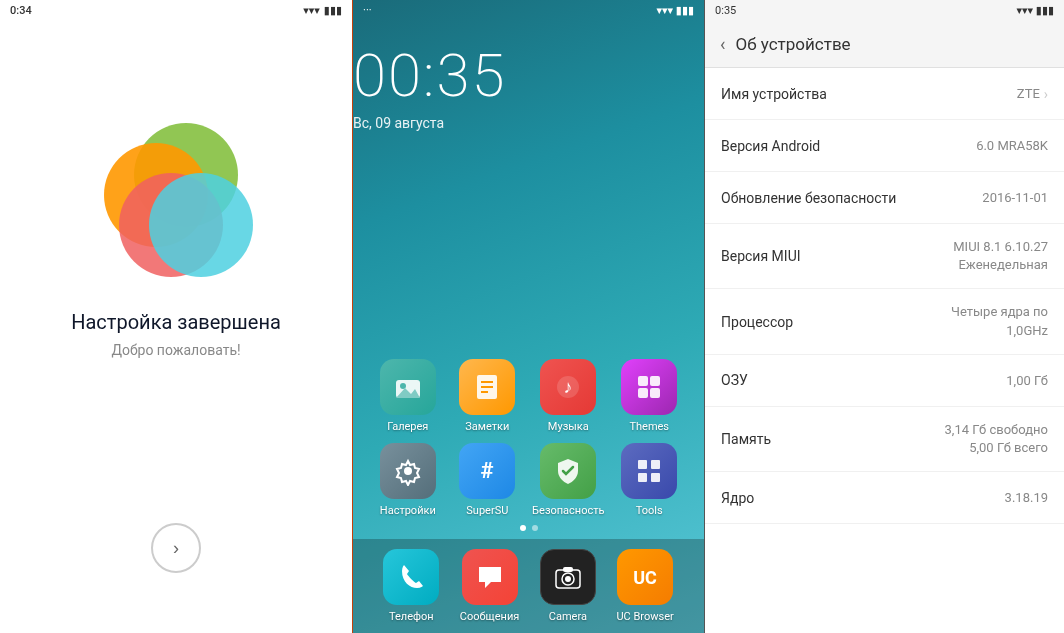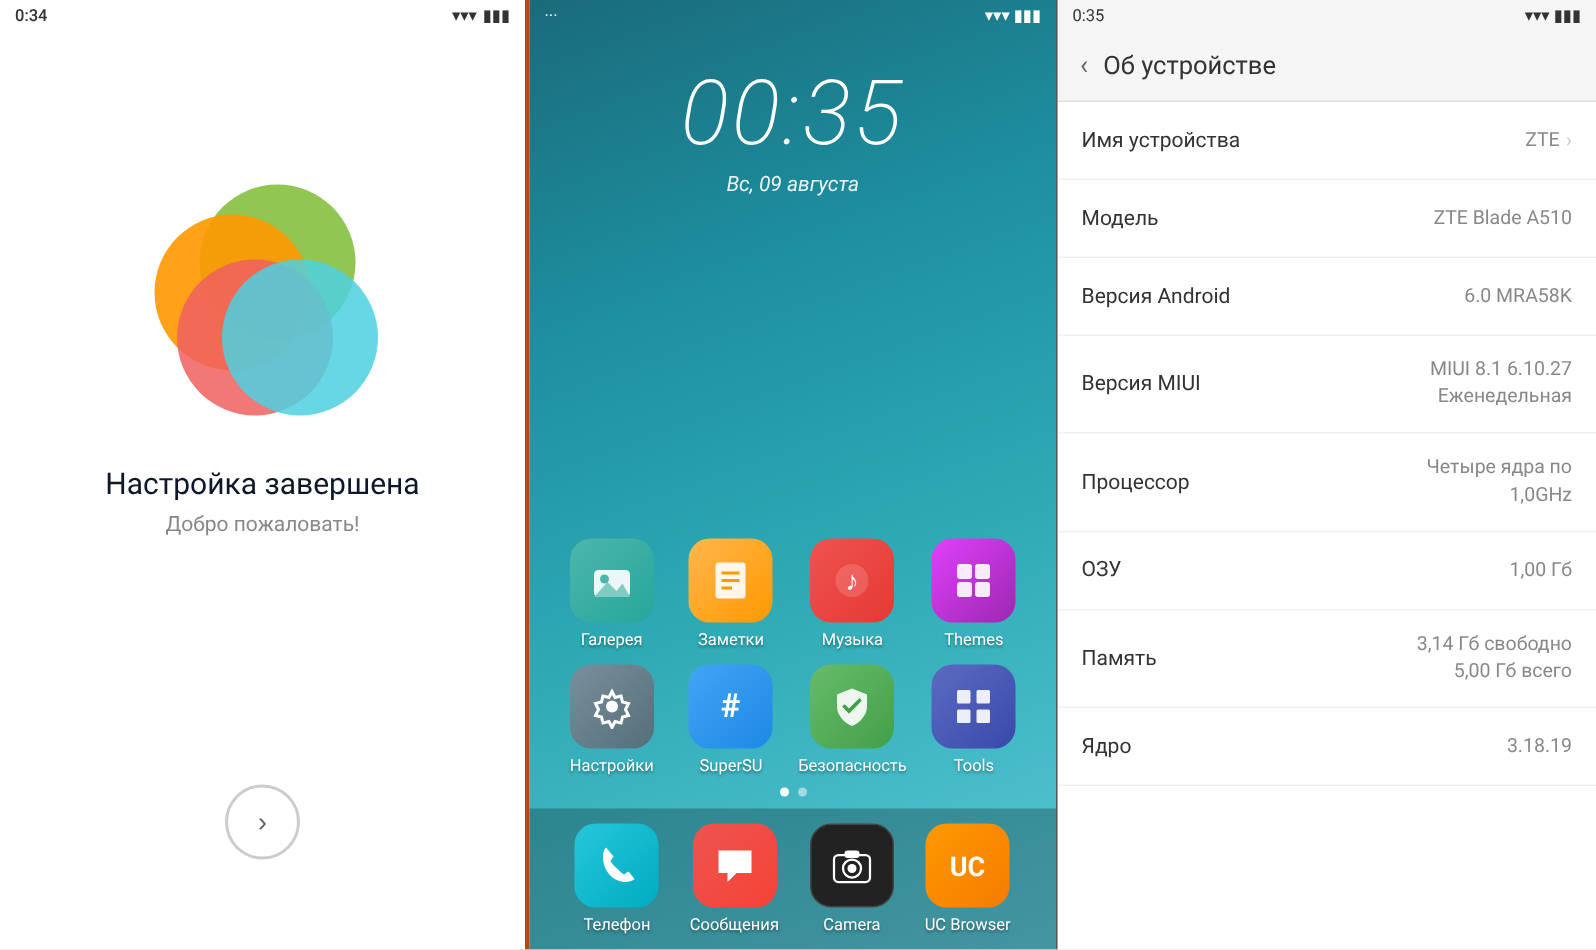--- a/index.html
+++ b/index.html
@@ -15,21 +15,21 @@
 
     
     .screen1 {
       width: 355px;
       height: 633px;
       background: #ffffff;
       display: flex;
       flex-direction: column;
       align-items: center;
       position: relative;
-      border-right: 3px solid #c2410c;
+      border-right: 1px solid #c2410c;
     }
     .screen1 .status-bar {
       width: 100%;
       height: 20px;
       display: flex;
       align-items: center;
       justify-content: space-between;
       padding: 0 10px;
       font-size: 11px;
       color: #333;
@@ -83,24 +83,22 @@
       width: 100%;
       height: 20px;
       display: flex;
       align-items: center;
       justify-content: space-between;
       padding: 0 10px;
       font-size: 11px;
       color: #fff;
     }
     .screen2 .time-display {
-      text-align: center;
       margin-top: 20px;
       color: #fff;
-      font-style: italic;
     }
     .screen2 .time-display .big-time {
       font-size: 60px;
       font-weight: 200;
       letter-spacing: 2px;
     }
     .screen2 .time-display .date {
       font-size: 14px;
       opacity: 0.9;
       margin-top: 4px;
@@ -426,30 +424,30 @@
 
   <div class="settings-list">
 
     <div class="settings-item">
       <span class="settings-label">Имя устройства</span>
       <span class="settings-value with-arrow">
         ZTE <span class="chevron">›</span>
       </span>
     </div>
 
-    <div class="settings-item">
-      <span class="settings-label">Модель</span>
-      <span class="settings-value">ZTE Blade A510</span>
-    </div>
 
     <div class="settings-item">
       <span class="settings-label">Версия Android</span>
       <span class="settings-value">6.0 MRA58K</span>
     </div>
 
+    <div class="settings-item">
+      <span class="settings-label">Обновление безопасности</span>
+      <span class="settings-value">2016-11-01</span>
+    </div>
 
     <div class="settings-item">
       <span class="settings-label">Версия MIUI</span>
       <span class="settings-value" style="text-align:right; line-height:1.4">MIUI 8.1 6.10.27<br>Еженедельная</span>
     </div>
 
     <div class="settings-item">
       <span class="settings-label">Процессор</span>
       <span class="settings-value" style="text-align:right; line-height:1.4">Четыре ядра по<br>1,0GHz</span>
     </div>

